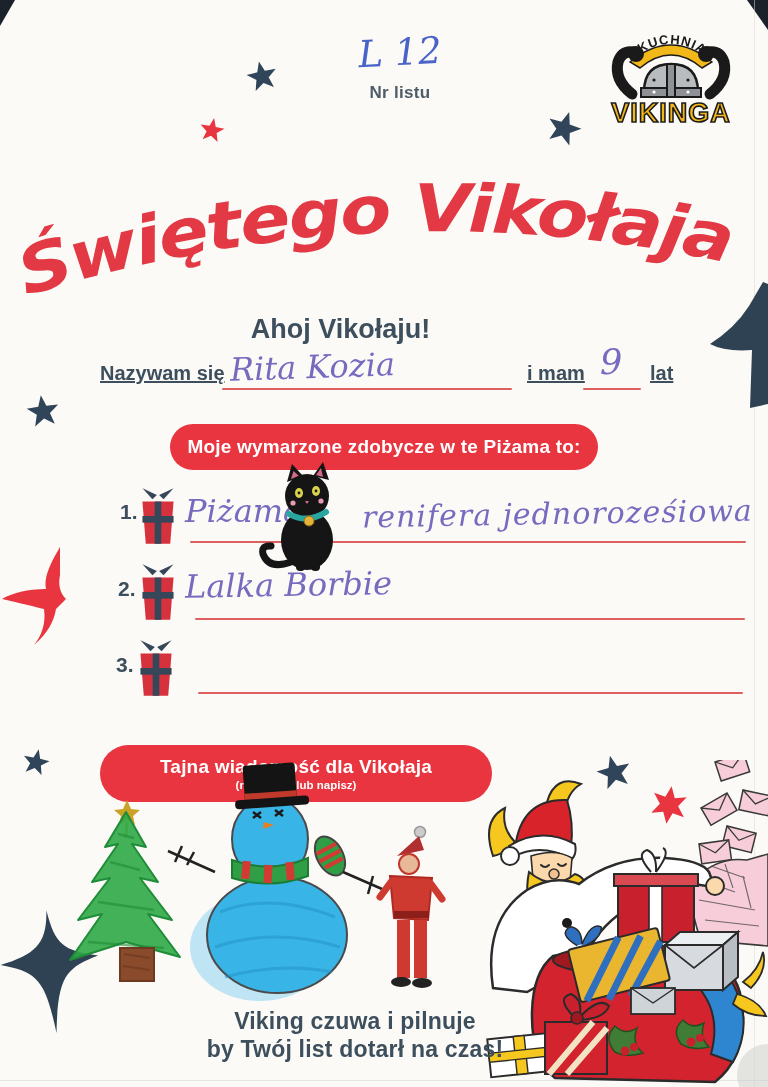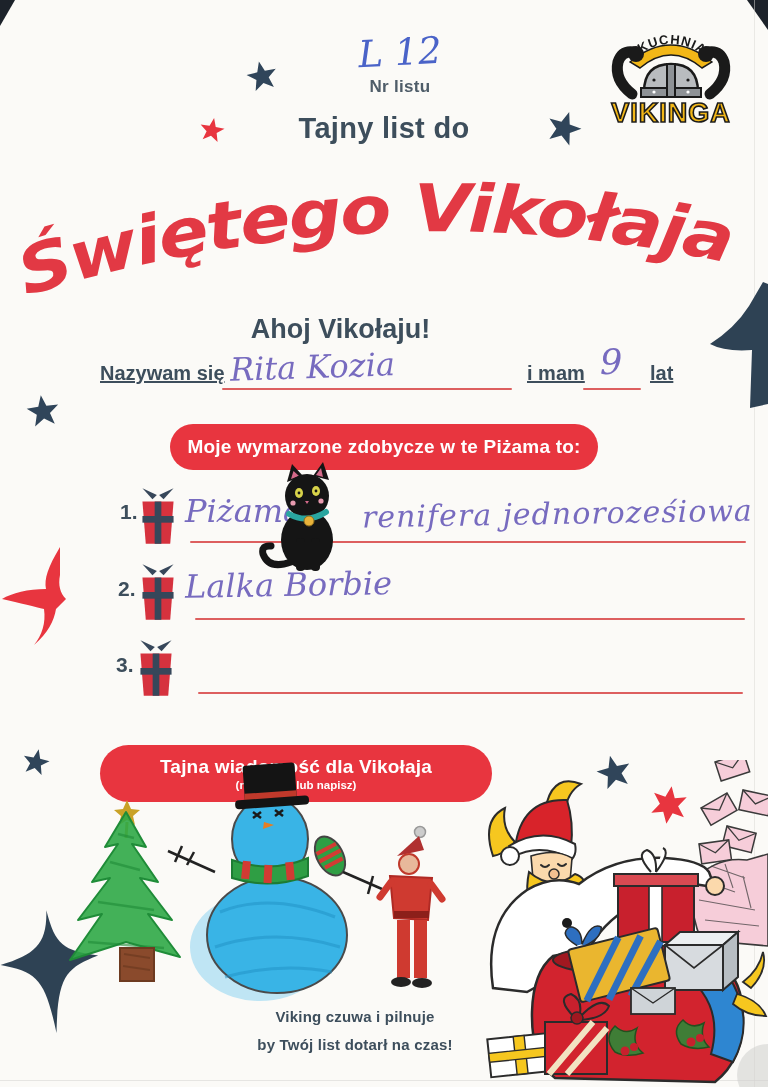--- a/index.html
+++ b/index.html
@@ -12,21 +12,21 @@
   .navy{color:#3d4e5c;}
   .center{text-align:center;}
 
   
   .logo-left{left:55px;top:28px;width:170px;height:92px;}
   .letterno{left:320px;top:34px;width:160px;text-align:center;}
   .letterno-value{
     font-family:"DejaVu Serif", serif;font-style:italic;
     font-size:37px;color:#4a63c8;transform:rotate(-3deg);line-height:1;
   }
-  .letterno-label{font-size:17px;font-weight:bold;color:#4f5d69;margin-top:6px;letter-spacing:.3px;}
+  .letterno-label{font-size:17px;font-weight:bold;color:#4f5d69;margin-top:12px;letter-spacing:.3px;}
   .logo-right{left:596px;top:22px;width:150px;height:108px;}
 
   
   .pretitle{left:0;top:112px;width:768px;font-size:29px;font-weight:bold;letter-spacing:.3px;}
   .title-svg{left:0;top:150px;width:768px;height:180px;}
   .greeting{left:0;top:314px;width:681px;font-size:27px;font-weight:bold;}
 
   
   .lbl{font-size:20px;font-weight:bold;color:#3d4e5c;text-decoration:underline;}
   .hand{font-family:"DejaVu Serif", serif;font-style:italic;color:#776bbf;}
@@ -35,21 +35,21 @@
   
   .pill{
     background:#e8353f;border-radius:30px;color:#ffffff;
     display:flex;flex-direction:column;align-items:center;justify-content:center;
   }
   .pill .t1{font-weight:bold;font-size:19px;letter-spacing:.2px;}
   .pill .t2{font-weight:bold;font-size:11.5px;margin-top:1px;}
 
   .num{font-size:21px;font-weight:bold;color:#3d4e5c;}
 
-  .footer-line{left:150px;width:410px;font-size:15px;font-weight:bold;letter-spacing:.2px;}
+  .footer-line{left:150px;width:410px;font-size:23px;font-weight:bold;letter-spacing:.2px;}
 
   .edge-v{left:754px;top:0;width:1px;height:1087px;background:#d9d7d3;opacity:.5;}
   .edge-h{left:0;top:1080px;width:768px;height:1px;background:#d9d7d3;opacity:.6;}
   .corner-tl{left:0;top:0;width:15px;height:26px;background:#1c222a;clip-path:polygon(0 0,100% 0,0 100%);}
   .corner-tr{left:747px;top:0;width:21px;height:30px;background:#1c222a;clip-path:polygon(0 0,100% 0,100% 100%);}
   .shadow-br{left:737px;top:1044px;width:62px;height:62px;border-radius:50%;background:#cfcfcd;opacity:.55;}
   svg{display:block;}
 </style>
 </head>
 <body>
@@ -126,21 +126,20 @@
       <svg viewBox="0 0 24 24" width="36" height="36">
         <use href="#star5" fill="currentColor"></use>
       </svg>
     </div>
   <div class="abs" style="left:26px;top:394px;width:34px;height:34px;color:#30455a;transform:rotate(-8deg)">
       <svg viewBox="0 0 24 24" width="34" height="34">
         <use href="#star5" fill="currentColor"></use>
       </svg>
     </div>
 
-  <div class="abs pretitle center navy">Tajny list do</div>
   <svg class="abs title-svg" viewBox="0 0 768 180">
     <defs>
         <path id="titleArc" d="M 26 146 Q 384 34 742 116" fill="none"></path>
       </defs>
     <text font-family="DejaVu Sans, sans-serif" font-weight="bold" font-style="italic" font-size="66" fill="#e23944" letter-spacing="-2">
       <textPath href="#titleArc" startOffset="0" textLength="710" lengthAdjust="spacingAndGlyphs">Świętego Vikołaja</textPath>
     </text>
   </svg>
   <div class="abs greeting center navy">Ahoj Vikołaju!</div>
 

